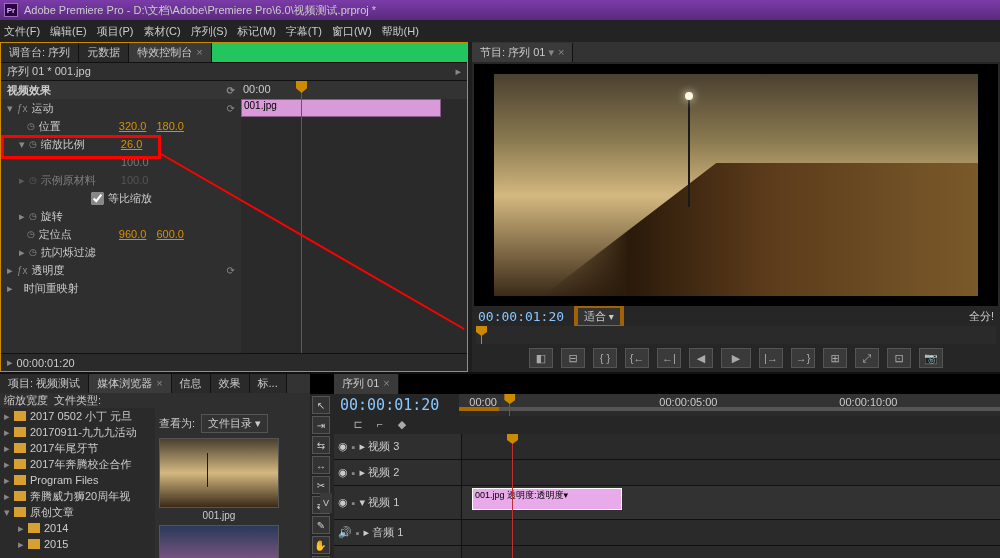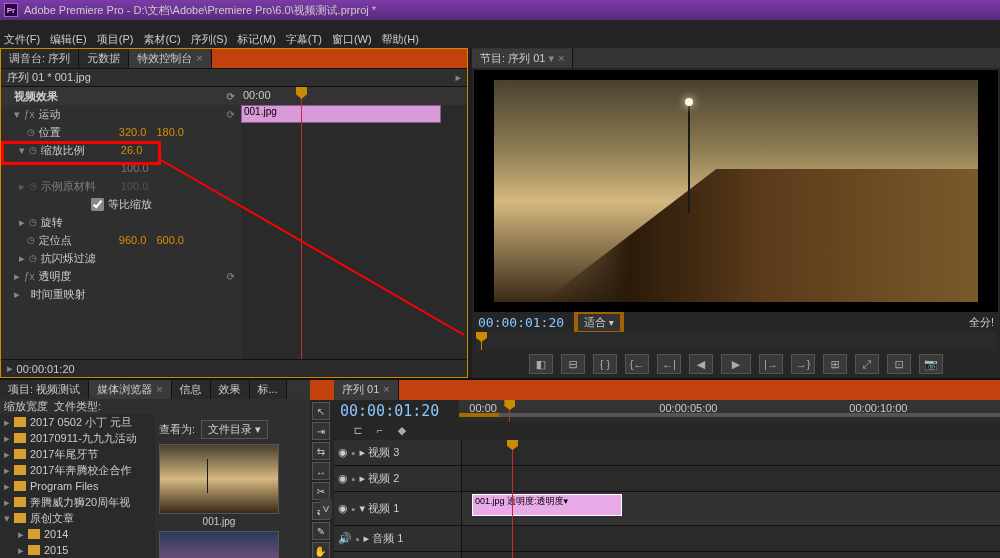--- a/index.html
+++ b/index.html
@@ -1,36 +1,36 @@
 <!DOCTYPE html>
 <html><head>
 <meta charset="utf-8">
 <style>
 *{margin:0;padding:0;box-sizing:border-box;font-family:"Microsoft YaHei",Arial,sans-serif;font-size:11px;color:#ccc;user-select:none}
 body{background:#1e1e1e;width:1000px;height:558px;overflow:hidden;position:relative}
 .titlebar{height:20px;background:linear-gradient(#7b3ba8,#5a2a7e);display:flex;align-items:center;padding:0 4px;color:#fff}
 .titlebar .pr-icon{width:14px;height:14px;background:#2a0040;border:1px solid #9a6fc0;display:inline-flex;align-items:center;justify-content:center;font-size:8px;font-weight:bold;margin-right:6px;color:#d8b0ff}
-.menubar{height:28px;background:#232323;display:flex;padding:12px 4px}
+.menubar{height:22px;background:#232323;display:flex;align-items:center;padding:6px 4px}
 .menubar span{margin-right:10px;cursor:pointer;font-size:11px}
 .main{display:flex;height:330px}
 .left-pane{width:468px;border:1px solid #cc8a00;background:#2a2a2a;display:flex;flex-direction:column}
-.left-tabs{height:20px;background:#c2410c;display:flex;align-items:center;border-bottom:1px solid #111}
+.left-tabs{height:20px;background:#22c55e;display:flex;align-items:center;border-bottom:1px solid #111}
 .tab{padding:2px 8px;background:#2a2a2a;border-right:1px solid #111;cursor:pointer;font-size:11px}
 .tab.active{background:#3a3a3a}
 .tab .x{margin-left:4px;color:#888}
 .ecp-header{height:18px;background:#2f2f2f;display:flex;align-items:center;justify-content:space-between;padding:0 6px;border-bottom:1px solid #111}
 .ecp-header .arrow{color:#888;cursor:pointer}
 .ecp-body{display:flex;flex:1;position:relative}
 .ecp-props{width:240px;background:#2f2f2f;overflow:hidden}
-.ecp-row{display:flex;align-items:center;height:18px;padding-left:13px}
+.ecp-row{display:flex;align-items:center;height:18px;padding-left:6px}
 .ecp-row .tw{width:10px;color:#888;cursor:pointer}
 .ecp-row .fx{color:#888;margin-right:4px;font-size:10px}
 .ecp-row .stopwatch{color:#888;margin-right:4px;font-size:9px}
 .ecp-row .label{flex:0 0 80px}
-.ecp-row .val{color:#d89000;margin-right:10px;cursor:pointer;}
+.ecp-row .val{color:#d89000;margin-right:10px;cursor:pointer;text-decoration:underline}
 .ecp-row .val.dim{color:#777;text-decoration:none}
 .ecp-row .reset{margin-left:auto;margin-right:6px;color:#888;cursor:pointer;font-size:10px}
 .ecp-title{background:#353535;font-weight:bold}
 .highlight-box{border:3px solid red;position:absolute}
 .ecp-timeline{flex:1;background:#2a2a2a;position:relative}
 .ecp-ruler{height:18px;background:#333;position:relative;font-size:9px;color:#888}
 .ecp-clip{position:absolute;top:18px;left:0;height:18px;width:200px;background:#d89ad8;border:1px solid #8a5a8a;color:#000;font-size:10px;padding-left:2px;overflow:hidden}
 .playhead{position:absolute;top:0;bottom:0;width:1px;background:#c03030;left:60px}
 .playhead::before{content:"";position:absolute;top:0;left:-5px;width:11px;height:12px;background:#cc8a00;clip-path:polygon(0 0,100% 0,100% 60%,50% 100%,0 60%)}
 .ecp-footer{height:18px;background:#2a2a2a;border-top:1px solid #111;display:flex;align-items:center;padding:0 6px;color:#cc8a00}
@@ -65,21 +65,21 @@
 .proj-view{height:26px;display:flex;align-items:center;padding:0 4px;background:#2f2f2f}
 .proj-view .sel{background:#333;border:1px solid #555;padding:1px 6px;margin-left:6px;cursor:pointer}
 .thumb{width:120px;margin-bottom:2px}
 .thumb-img{width:120px;height:70px;background:linear-gradient(180deg,#4a4030,#d4b880 50%,#3a2a18);border:1px solid #555;position:relative}
 .thumb-img .tlamp{position:absolute;left:40%;top:20%;width:1px;height:50%;background:#1a1a1a}
 .thumb-name{text-align:center;font-size:10px;padding:2px}
 .thumb-img2{background:linear-gradient(180deg,#2a3a5a,#8a5a8a 60%,#1a1a1a)}
 .timeline{flex:1;background:#262626;display:flex;flex-direction:column;position:relative}
 .tl-tools{position:absolute;left:0;top:20px;width:22px;display:flex;flex-direction:column;gap:2px;padding:2px}
 .tl-tools .t{width:18px;height:18px;background:#333;border:1px solid #555;cursor:pointer;display:flex;align-items:center;justify-content:center;font-size:10px}
-.tl-tabs{height:20px;display:flex;background:#c2410c;padding-left:24px}
+.tl-tabs{height:20px;display:flex;background:#000000;padding-left:24px}
 .tl-tc-row{height:22px;display:flex;align-items:center;padding-left:30px}
 .tl-tc{color:#89c8ff;font-family:monospace;font-size:15px;margin-right:20px}
 .tl-left{width:128px;background:#2f2f2f;border-right:1px solid #111;margin-left:24px}
 .tl-right{flex:1;position:relative;background:#2a2a2a}
 .tl-ruler{height:16px;background:#333;position:relative;font-size:9px;color:#888}
 .tl-ruler span{position:absolute;top:2px}
 .tl-tracks{flex:1;display:flex}
 .track-head{height:26px;background:#2f2f2f;border-bottom:1px solid #111;display:flex;align-items:center;padding:0 4px;font-size:10px}
 .track-head .eye{margin-right:4px;cursor:pointer}
 .track-head .lock{margin-right:4px;cursor:pointer;color:#888}
@@ -341,21 +341,21 @@
     </div>
     <div class="tl-tabs">
       <div class="tab active"><span>序列 01</span><span class="x">×</span></div>
     </div>
     <div class="tl-tc-row">
       <span class="tl-tc">00:00:01:20</span>
       <div class="tl-right" style="height:22px">
         <div class="tl-ruler">
           <span style="left:10px">00:00</span>
           <span style="left:200px">00:00:05:00</span>
-          <span style="left:390px">00:00:10:00</span>
+          <span style="left:380px">00:00:10:00</span>
 
           <div class="work-bar">
               <div class="in"></div>
             </div>
         </div>
         <div class="tl-playhead" style="top:0"></div>
       </div>
     </div>
     <div style="display:flex;height:18px;padding-left:30px">
       <div class="snap-icons">

